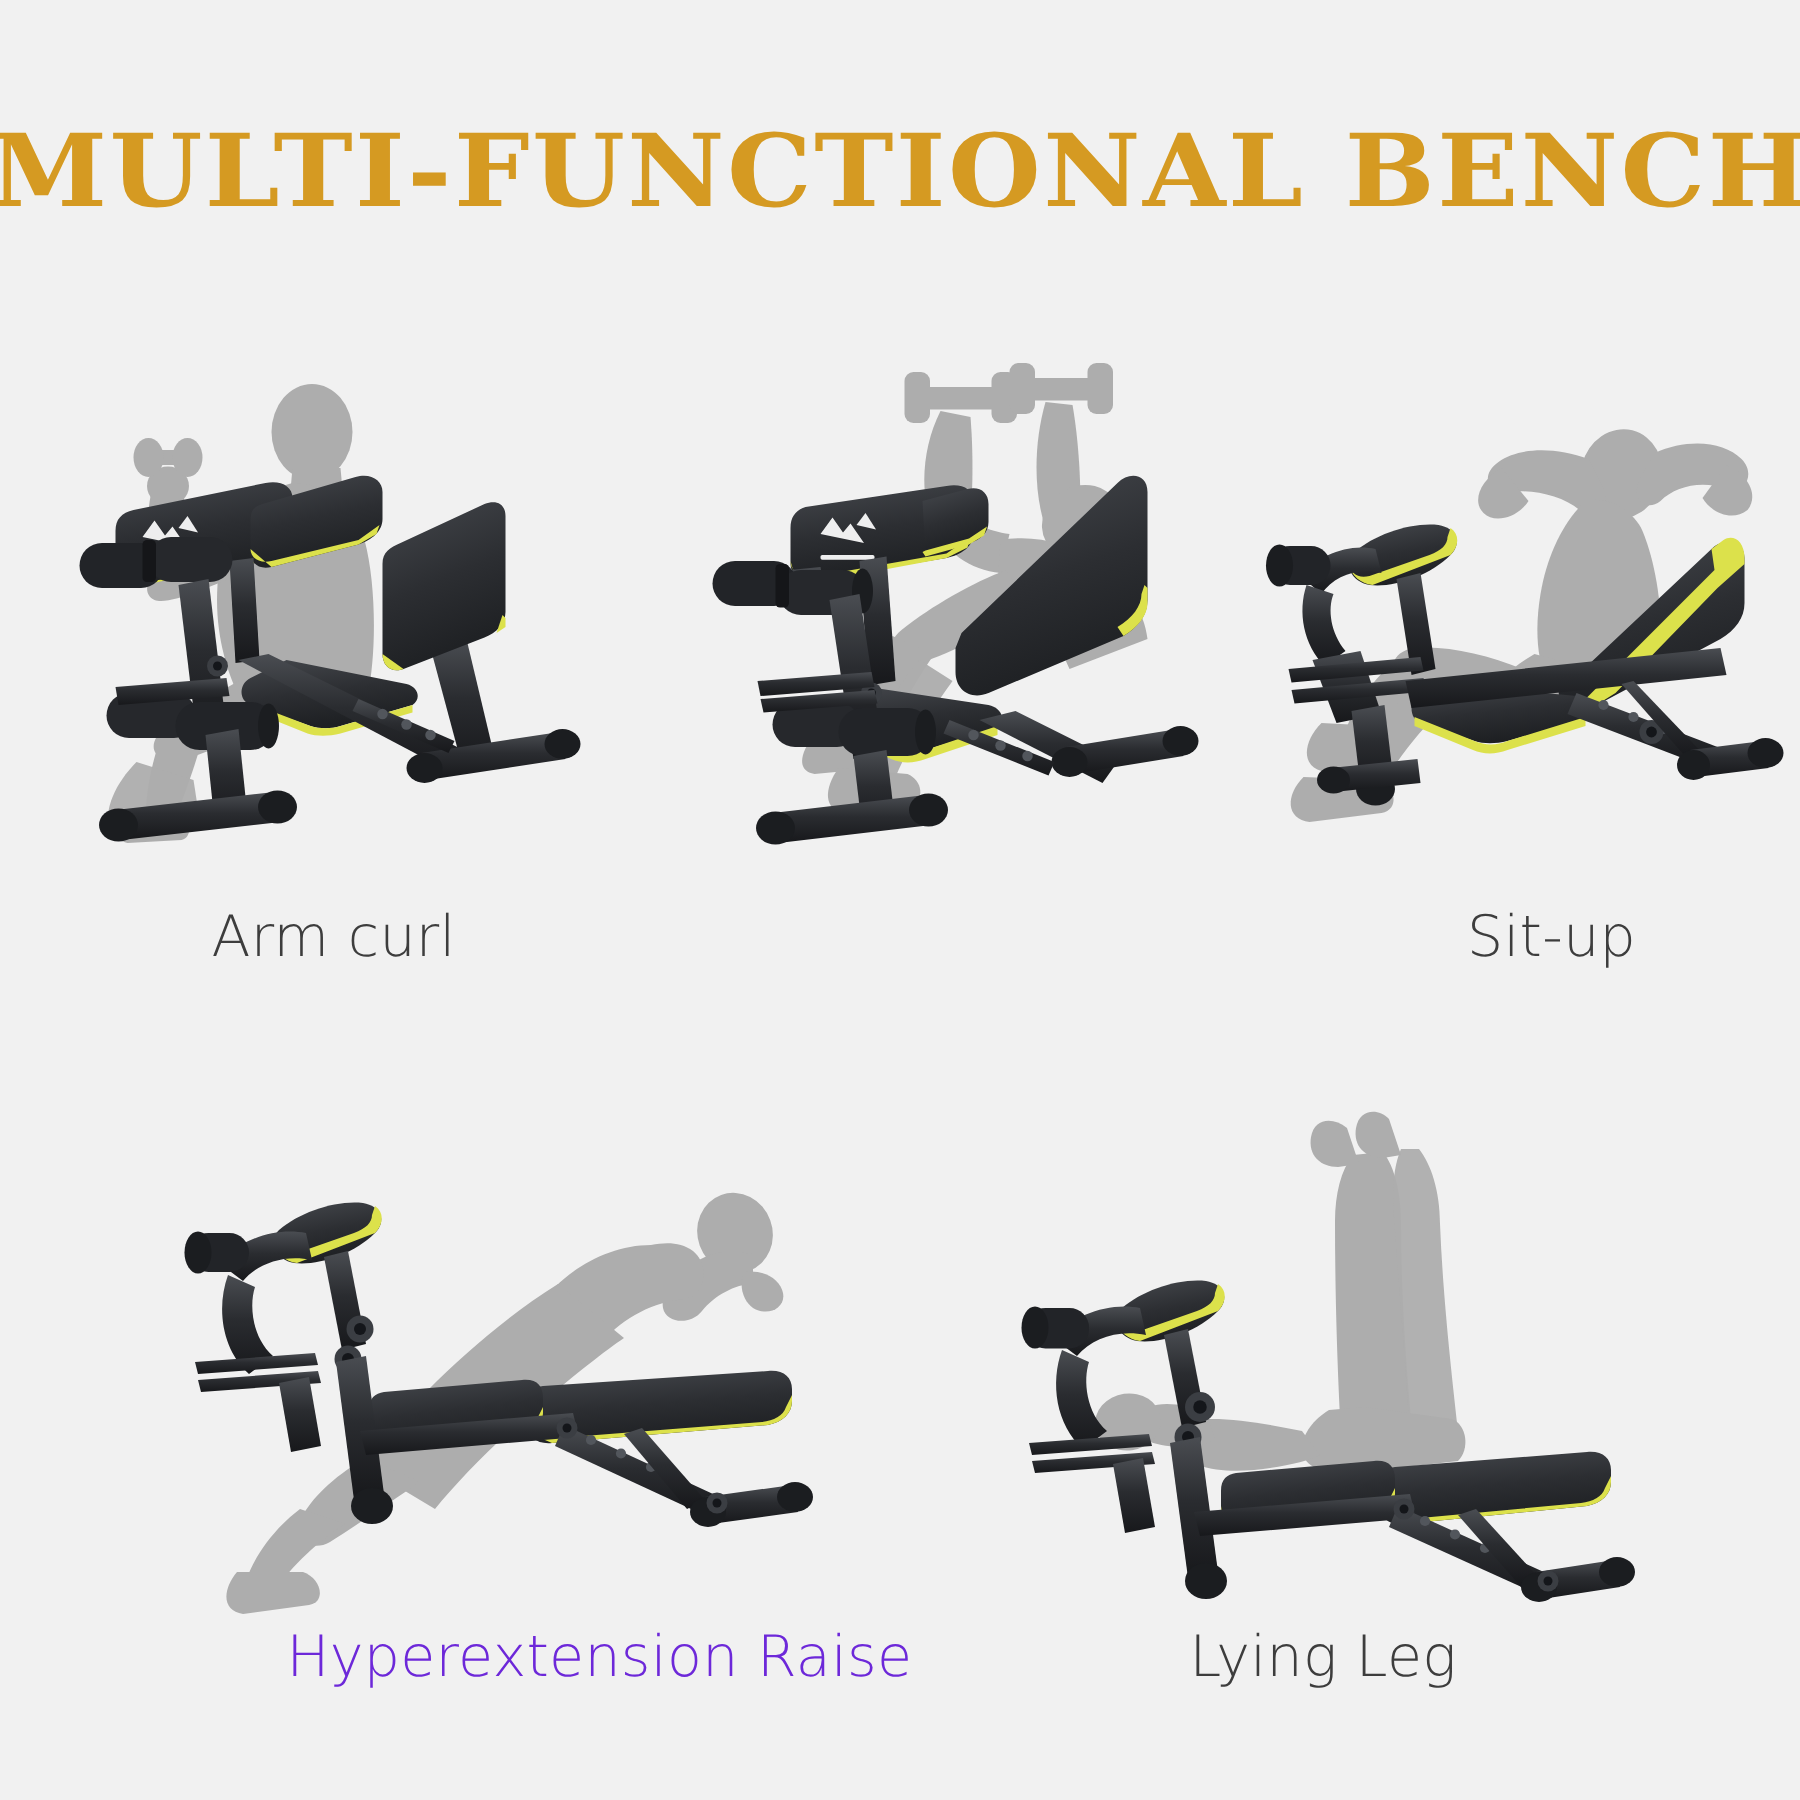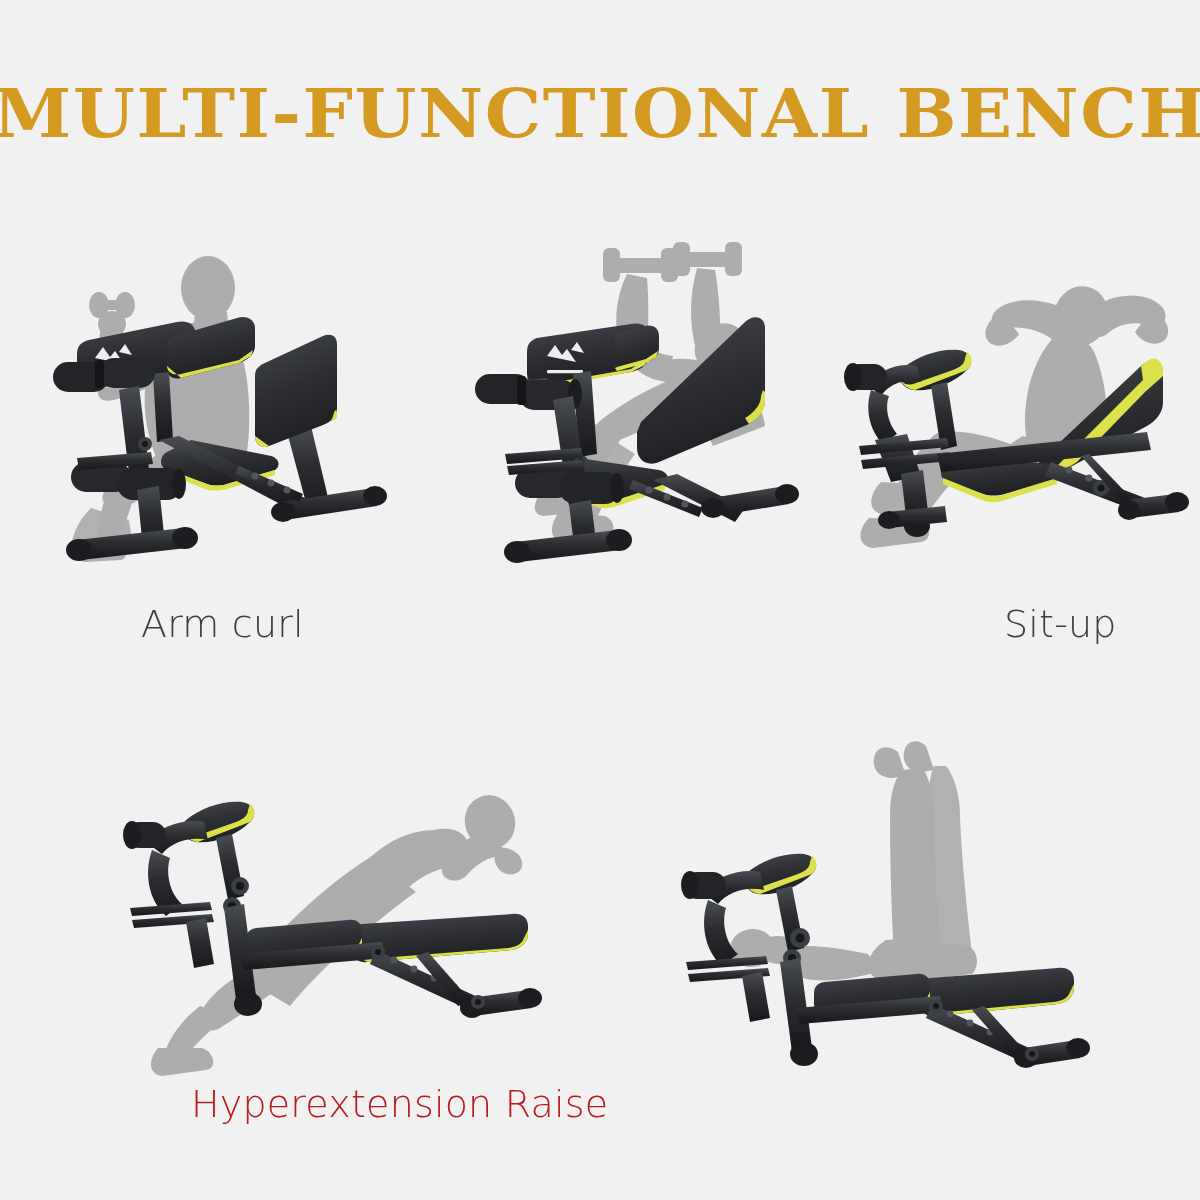--- a/index.html
+++ b/index.html
@@ -61,21 +61,21 @@
 
   
   #panel-arm-curl      { left: 55px;  top: 240px; width: 360px; height: 350px; }
   #panel-dumbbell      { left: 445px; top: 240px; width: 360px; height: 350px; }
   #panel-situp         { left: 845px; top: 250px; width: 350px; height: 330px; }
   #panel-hyperext      { left: 140px; top: 760px; width: 400px; height: 320px; }
   #panel-lying-leg     { left: 680px; top: 740px; width: 400px; height: 340px; }
 
   #cap-arm-curl   { left: 141px; top: 605px; }
   #cap-dumbbell   { left: 506px; top: 605px; }
-  #cap-situp      { left: 1004px; top: 605px; text-align: center; }
+  #cap-situp      { left: 978px; top: 605px; text-align: center; }
   #cap-hyperext   { left: 191px; top: 1085px; }
   #cap-lying-leg  { left: 793px; top: 1085px; }
 
   svg { display: block; overflow: visible; }
 </style>
 </head>
 <body style="background: rgb(241, 241, 241);">
 
 <div id="page">
 
@@ -661,21 +661,21 @@
           <ellipse cx="332" cy="248" rx="12" ry="10" fill="#1b1d20"></ellipse>
 
           <circle cx="238" cy="192" r="7" fill="#3b3e43"></circle>
           <circle cx="238" cy="192" r="3" fill="#14161a"></circle>
           <circle cx="338" cy="242" r="7" fill="#3b3e43"></circle>
           <circle cx="338" cy="242" r="3" fill="#14161a"></circle>
         </g>
       </svg>
     </div>
   </div>
-  <div class="caption" id="cap-hyperext" style="color: #b91c1c;">Hyperextension Raise</div>
+  <div class="caption" id="cap-hyperext" style="color: #6d28d9;">Hyperextension Raise</div>
 
   <div class="panel" id="panel-lying-leg">
     <div class="art">
       <svg width="400" height="340" viewBox="0 0 400 340" aria-hidden="true">
         <defs>
           <linearGradient id="padE" x1="0" y1="0" x2="0.3" y2="1">
             <stop offset="0%" stop-color="#45484d"></stop>
             <stop offset="55%" stop-color="#2c2e32"></stop>
             <stop offset="100%" stop-color="#1e2023"></stop>
           </linearGradient>
@@ -797,14 +797,15 @@
           <ellipse cx="346" cy="318" rx="12" ry="10" fill="#1b1d20"></ellipse>
 
           <circle cx="256" cy="266" r="7" fill="#3b3e43"></circle>
           <circle cx="256" cy="266" r="3" fill="#14161a"></circle>
           <circle cx="352" cy="314" r="7" fill="#3b3e43"></circle>
           <circle cx="352" cy="314" r="3" fill="#14161a"></circle>
         </g>
       </svg>
     </div>
   </div>
+  <div class="caption" id="cap-lying-leg" style="color: rgb(61, 61, 61);">Lying Leg</div>
 
 </div>
 
 </body></html>

